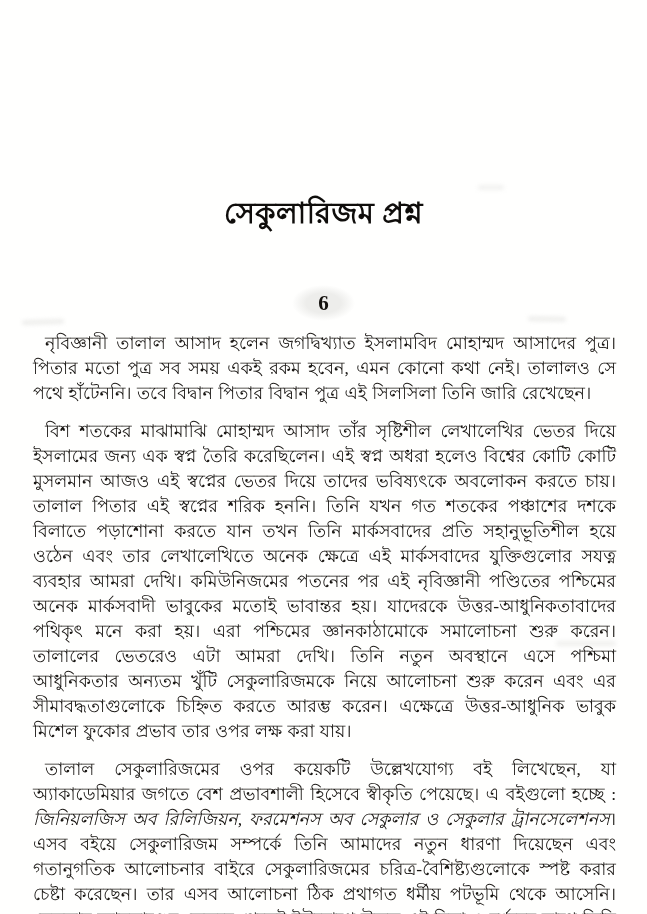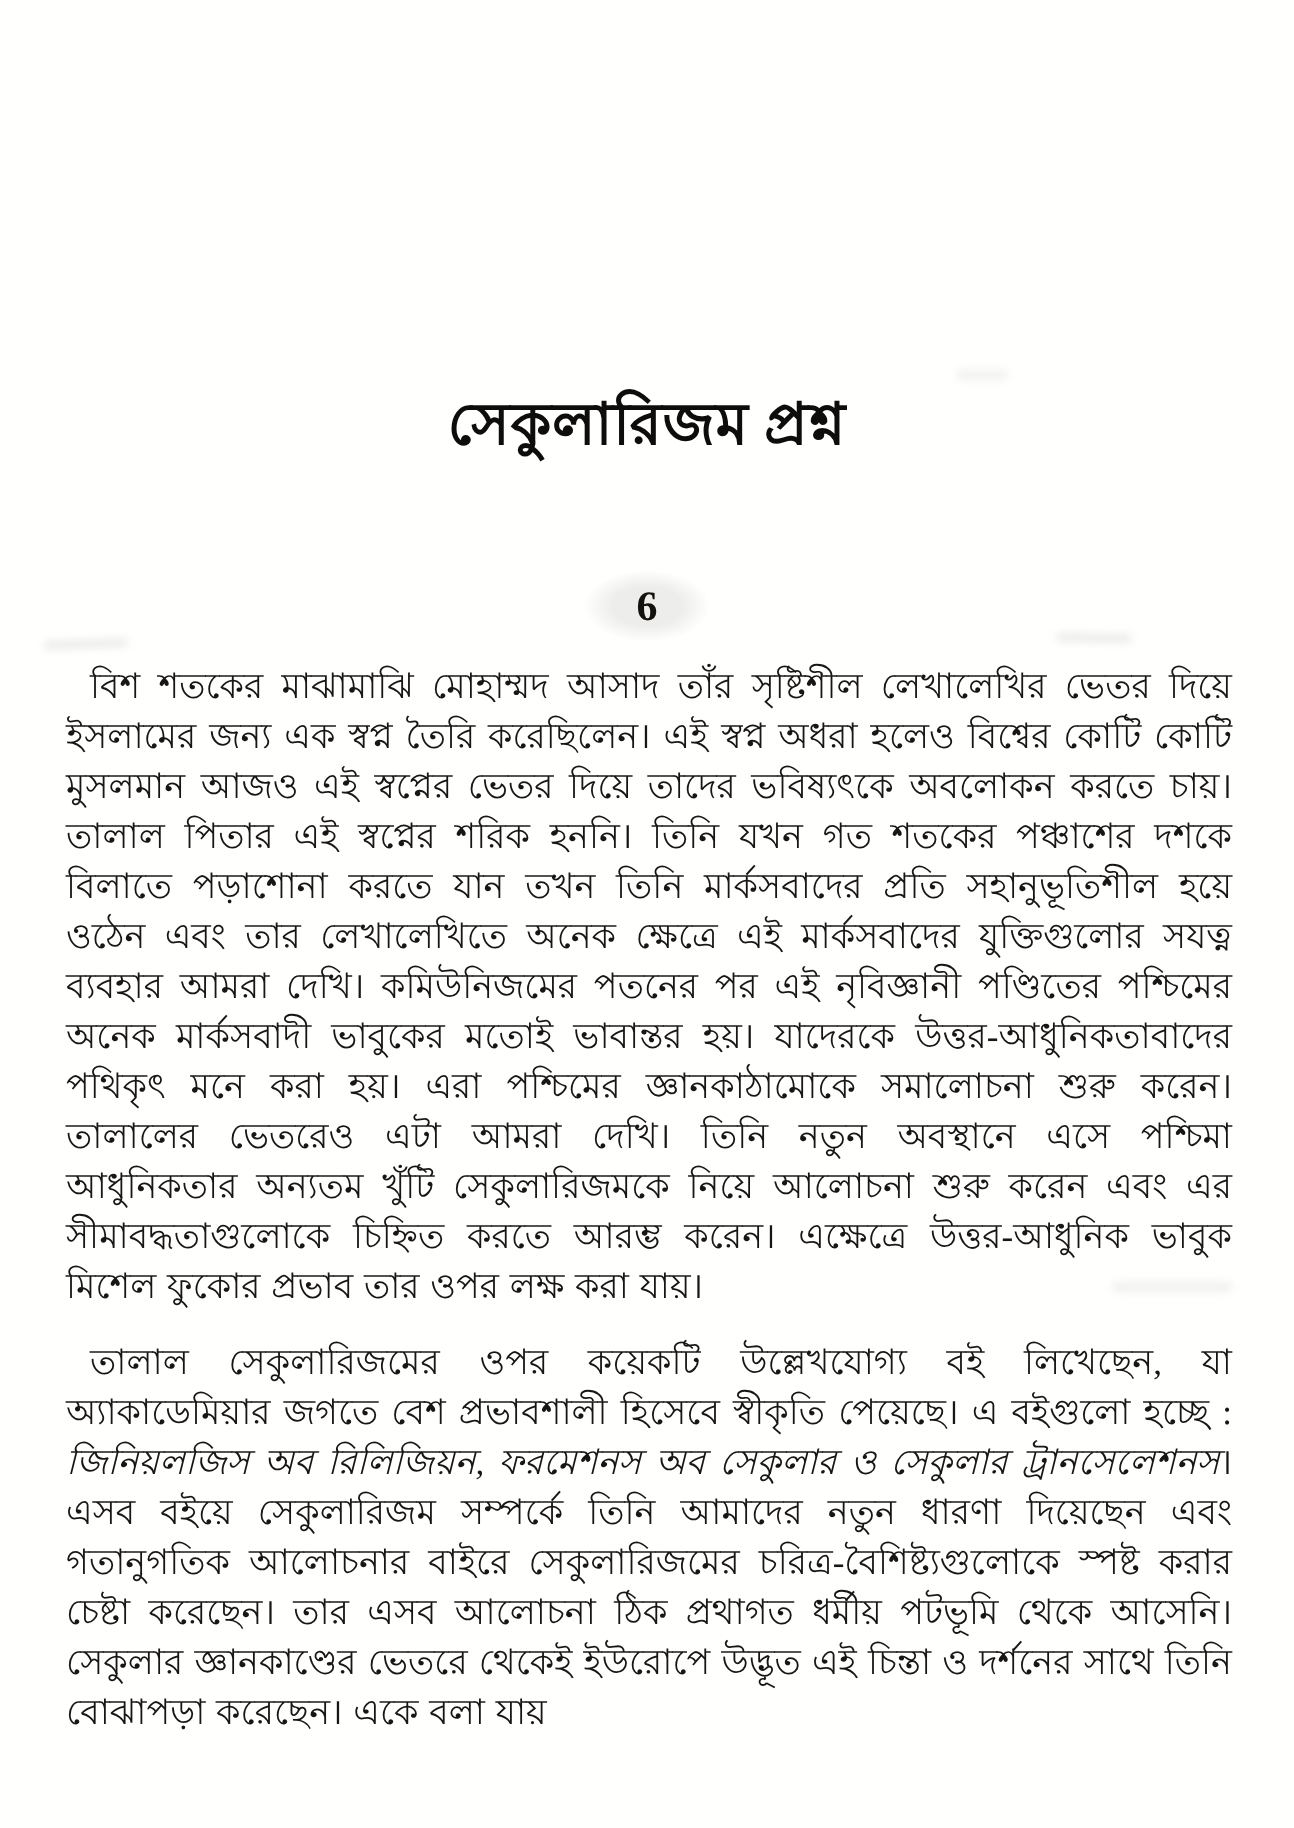--- a/index.html
+++ b/index.html
@@ -75,20 +75,21 @@
 <div class="page">
 
   <h1 class="chapter-title">সেকুলারিজম প্রশ্ন</h1>
 
   <div class="section-num-wrap">
     <span class="section-num">6</span>
   </div>
 
   <div class="body-text">
 
+    <p class="para">নৃবিজ্ঞানী তালাল আসাদ হলেন জগদ্বিখ্যাত ইসলামবিদ মোহাম্মদ আসাদের পুত্র। পিতার মতো পুত্র সব সময় একই রকম হবেন, এমন কোনো কথা নেই। তালালও সে পথে হাঁটেননি। তবে বিদ্বান পিতার বিদ্বান পুত্র এই সিলসিলা তিনি জারি রেখেছেন।</p>
 
     <p class="para">বিশ শতকের মাঝামাঝি মোহাম্মদ আসাদ তাঁর সৃষ্টিশীল লেখালেখির ভেতর দিয়ে ইসলামের জন্য এক স্বপ্ন তৈরি করেছিলেন। এই স্বপ্ন অধরা হলেও বিশ্বের কোটি কোটি মুসলমান আজও এই স্বপ্নের ভেতর দিয়ে তাদের ভবিষ্যৎকে অবলোকন করতে চায়। তালাল পিতার এই স্বপ্নের শরিক হননি। তিনি যখন গত শতকের পঞ্চাশের দশকে বিলাতে পড়াশোনা করতে যান তখন তিনি মার্কসবাদের প্রতি সহানুভূতিশীল হয়ে ওঠেন এবং তার লেখালেখিতে অনেক ক্ষেত্রে এই মার্কসবাদের যুক্তিগুলোর সযত্ন ব্যবহার আমরা দেখি। কমিউনিজমের পতনের পর এই নৃবিজ্ঞানী পণ্ডিতের পশ্চিমের অনেক মার্কসবাদী ভাবুকের মতোই ভাবান্তর হয়। যাদেরকে উত্তর-আধুনিকতাবাদের পথিকৃৎ মনে করা হয়। এরা পশ্চিমের জ্ঞানকাঠামোকে সমালোচনা শুরু করেন। তালালের ভেতরেও এটা আমরা দেখি। তিনি নতুন অবস্থানে এসে পশ্চিমা আধুনিকতার অন্যতম খুঁটি সেকুলারিজমকে নিয়ে আলোচনা শুরু করেন এবং এর সীমাবদ্ধতাগুলোকে চিহ্নিত করতে আরম্ভ করেন। এক্ষেত্রে উত্তর-আধুনিক ভাবুক মিশেল ফুকোর প্রভাব তার ওপর লক্ষ করা যায়।</p>
 
     <p class="para"><span>তালাল সেকুলারিজমের ওপর কয়েকটি উল্লেখযোগ্য বই লিখেছেন, যা অ্যাকাডেমিয়ার জগতে বেশ প্রভাবশালী হিসেবে স্বীকৃতি পেয়েছে। এ বইগুলো হচ্ছে : </span><em class="book-title">জিনিয়লজিস অব রিলিজিয়ন, ফরমেশনস অব সেকুলার ও সেকুলার ট্রানসেলেশনস</em><span>। এসব বইয়ে সেকুলারিজম সম্পর্কে তিনি আমাদের নতুন ধারণা দিয়েছেন এবং গতানুগতিক আলোচনার বাইরে সেকুলারিজমের চরিত্র-বৈশিষ্ট্যগুলোকে স্পষ্ট করার চেষ্টা করেছেন। তার এসব আলোচনা ঠিক প্রথাগত ধর্মীয় পটভূমি থেকে আসেনি। সেকুলার জ্ঞানকাণ্ডের ভেতরে থেকেই ইউরোপে উদ্ভূত এই চিন্তা ও দর্শনের সাথে তিনি বোঝাপড়া করেছেন। একে বলা যায়</span></p>
 
   </div>
 
   <div class="artifact artifact-1"></div>
   <div class="artifact artifact-2"></div>
   <div class="artifact artifact-3"></div>

